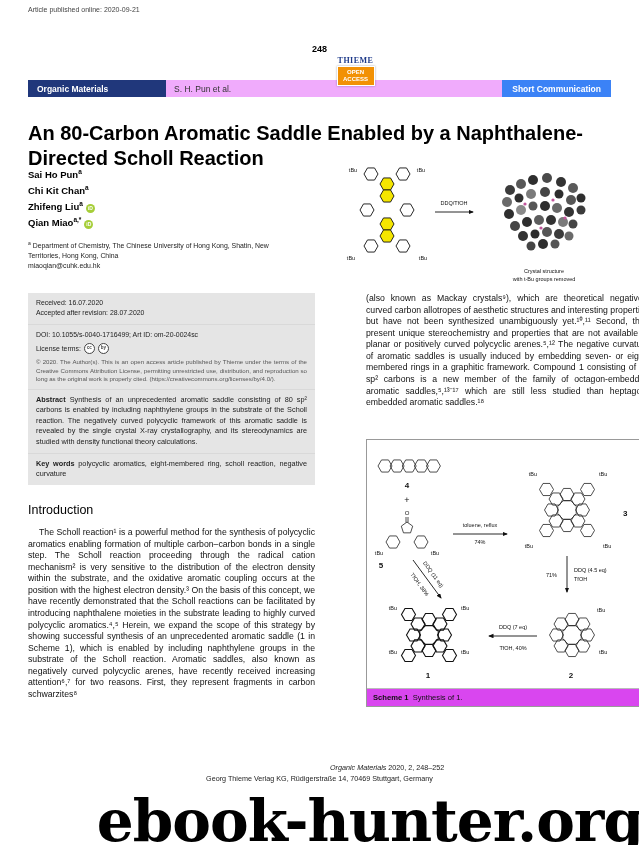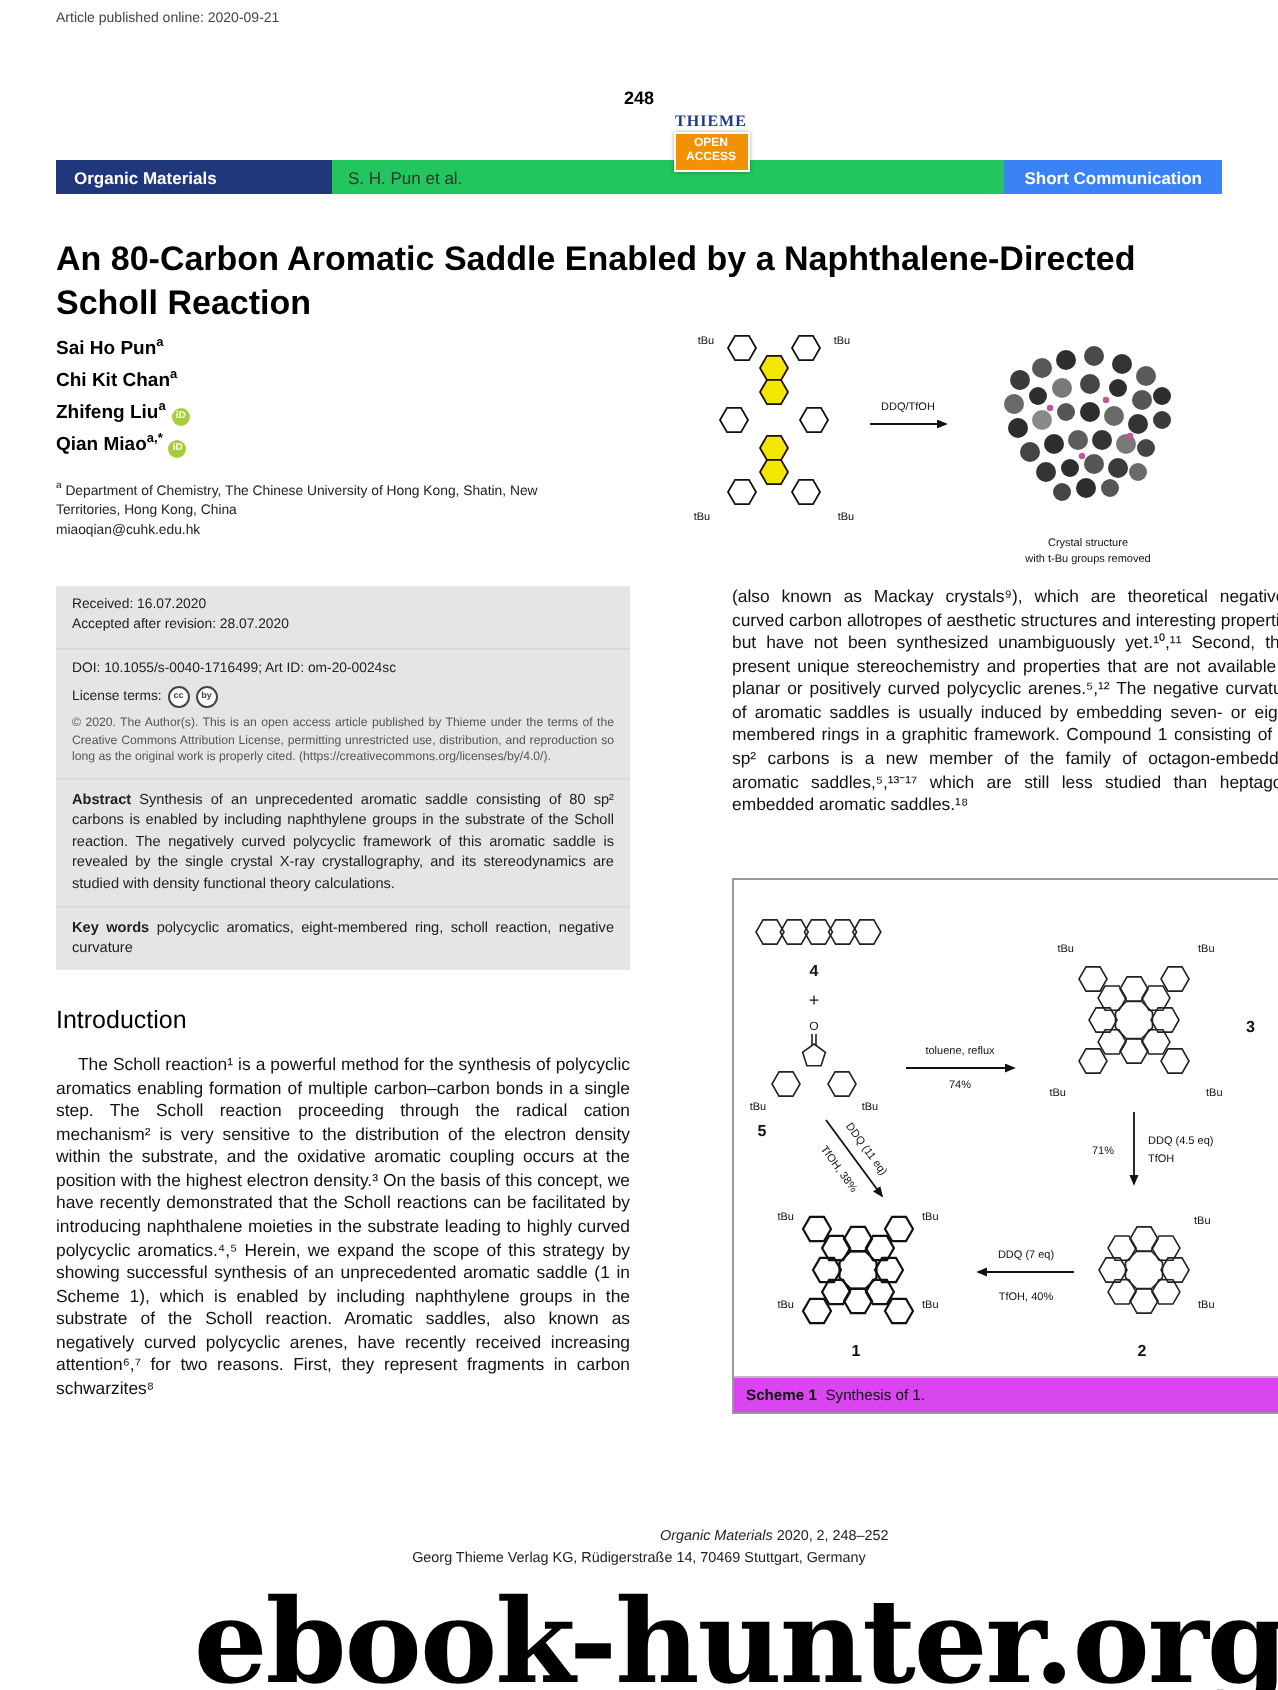--- a/index.html
+++ b/index.html
@@ -10,24 +10,24 @@
   .pub-note{position:absolute;top:6px;left:28px;font-size:7px;color:#444;}
   .page-num{position:absolute;top:44px;left:0;right:0;text-align:center;font-size:9px;font-weight:bold;color:#000;}
 
   .thieme-logo{position:absolute;top:56px;left:50%;transform:translateX(-50%);width:44px;text-align:center;z-index:5;margin-left:36px;}
   .thieme-text{color:#1e3a8a;font-weight:bold;font-size:8px;letter-spacing:.5px;font-family:"Liberation Serif",serif;}
   .oa-box{margin:1px auto 0;background:#f29104;border:1.5px solid #fff;box-shadow:0 0 2px rgba(0,0,0,.35);
           color:#fff;font-size:6px;font-weight:bold;line-height:1.2;padding:2px 3px;width:30px;}
 
   .header-row{position:absolute;top:80px;left:28px;right:28px;height:17px;display:flex;font-size:8.5px;}
   .journal-box{background:#20377b;color:#fff;font-weight:bold;padding:0 9px;display:flex;align-items:center;min-width:120px;}
-  .authors-strip{flex:1;background:#22c55e;color:#333;padding:0 8px;display:flex;align-items:center;}
+  .authors-strip{flex:1;background:#f0abfc;color:#333;padding:0 8px;display:flex;align-items:center;}
   .type-box{background:#3b82f6;color:#fff;font-weight:bold;padding:0 10px;display:flex;align-items:center;}
 
-  .title{position:absolute;top:108px;left:28px;width:562px;font-size:17px;font-weight:bold;line-height:1.25;color:#000;}
+  .title{position:absolute;top:108px;left:28px;width:562px;font-size:20px;font-weight:bold;line-height:1.25;color:#000;}
 
   .authors{position:absolute;top:167px;left:28px;width:300px;}
   .author{font-size:9.5px;font-weight:bold;line-height:1.55;color:#000;}
   .author sup{font-size:6.5px;}
   .orcid{display:inline-block;width:9px;height:9px;border-radius:50%;background:#a6ce39;color:#fff;
          font-size:5px;font-weight:bold;text-align:center;line-height:9px;margin-left:3px;}
   .affil{margin-top:9px;font-size:6.9px;line-height:1.45;color:#222;width:245px;}
   .affil sup{font-size:5px;}
   .email{font-size:6.9px;color:#222;margin-top:1px;}
 

